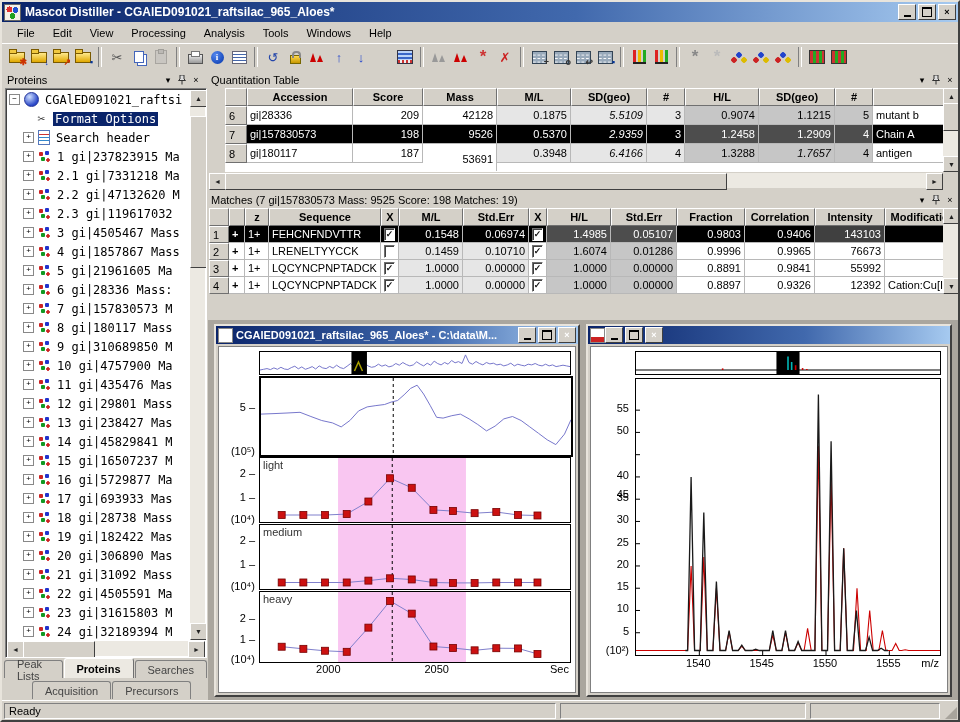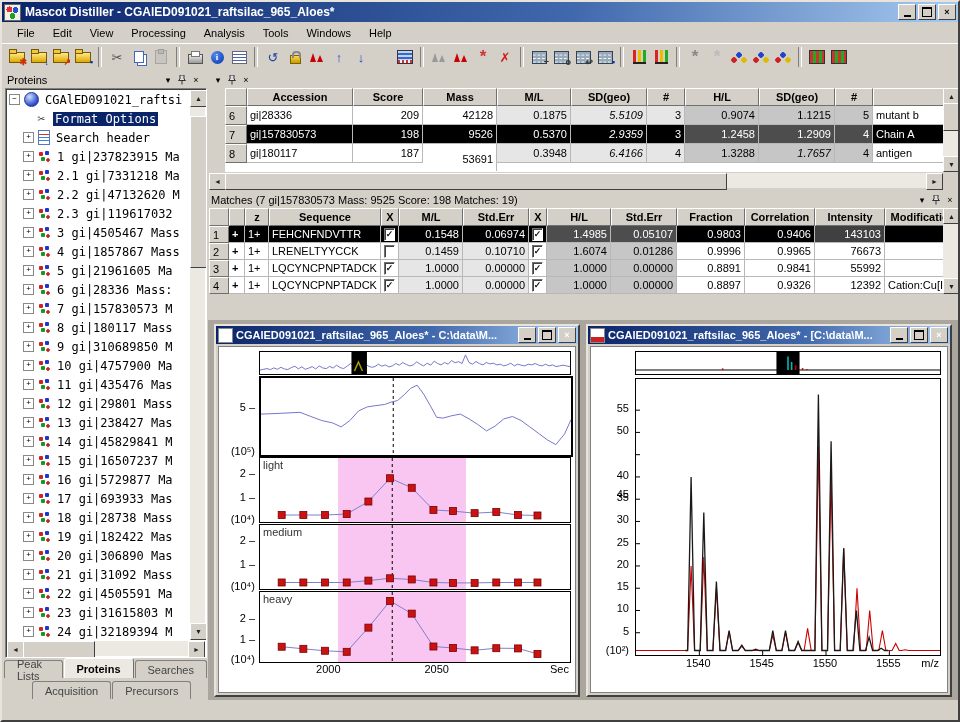--- a/index.html
+++ b/index.html
@@ -450,20 +450,21 @@
     <span class="tab active">Proteins</span>
     <span class="tab">Searches</span>
   </div>
   <div class="abs tabrow" style="left:30px;top:677px;width:194px;height:20px;">
     <span class="tab">Acquisition</span>
     <span class="tab">Precursors</span>
   </div>
 
   <div class="abs dockpanel" style="left:206px;top:70px;width:752px;height:118px;">
     <div class="phead">
+      <span class="ptitle">Quantitation Table</span>
       <span class="pbtn">▾</span>
       <span class="pbtn">
           <svg width="8" height="10" viewBox="0 0 8 10">
             <path d="M2 0h4v4l1.5 1.5h-7L2 4z M4 5.5v4" stroke="#333" fill="#ddd" stroke-width="1"></path>
           </svg>
         </span>
       <span class="pbtn">×</span>
     </div>
     <div id="quant-grid" class="abs grid" style="left:17px;top:16px;width:734px;height:84px;">
         <div class="grow">
@@ -769,21 +770,20 @@
           <span class="axlab sclab" style="left: 2px; top: 306px; width: 34px; display: inline-block; text-align: right;">(10⁴)</span>
           <span class="axlab" style="left: 95.3706px; top: 316px; width: 28px; display: inline-block; text-align: center;">2000</span>
           <span class="axlab" style="left: 203.762px; top: 316px; width: 28px; display: inline-block; text-align: center;">2050</span>
           <span class="axlab" style="left: 324px; top: 316px; width: 26px; display: inline-block; text-align: right;">Sec</span>
         </div>
     </div>
 
     <div class="child abs" style="left:378px;top:4px;width:366px;height:373px;">
       <div class="ctitle">
         <span class="appico" style="width:13px;height:13px;background:linear-gradient(0deg,#c22 40%,#fff 40%);border:1px solid #888;"></span>
-        <span class="ttl">CGAlED091021_raftsilac_965_Aloes* - [C:\data\M...</span>
         <span class="caption-btns">
           <span class="cbtn">
               <span class="minbar"></span>
             </span>
           <span class="cbtn">
               <span class="maxbox"></span>
             </span>
           <span class="cbtn">×</span>
         </span>
       </div>
@@ -837,13 +837,19 @@
           <span class="axlab" style="left: 91.3333px; top: 310px; width: 32px; display: inline-block; text-align: center;">1540</span>
           <span class="axlab" style="left: 154.667px; top: 310px; width: 32px; display: inline-block; text-align: center;">1545</span>
           <span class="axlab" style="left: 218px; top: 310px; width: 32px; display: inline-block; text-align: center;">1550</span>
           <span class="axlab" style="left: 281.333px; top: 310px; width: 32px; display: inline-block; text-align: center;">1555</span>
           <span class="axlab" style="left: 318px; top: 310px; width: 30px; display: inline-block; text-align: right;">m/z</span>
           <span class="axlab sclab" style="left: 4px; top: 297px; width: 34px; display: inline-block; text-align: right;">(10²)</span>
         </div>
     </div>
   </div>
 
+  <div id="statusbar" class="abs">
+    <span class="spanel" style="left:2px;width:552px;">Ready</span>
+    <span class="spanel" style="left:558px;width:246px;"></span>
+    <span class="spanel" style="left:808px;width:130px;"></span>
+    <span id="grip"></span>
+  </div>
 </div>
 
 </body></html>

